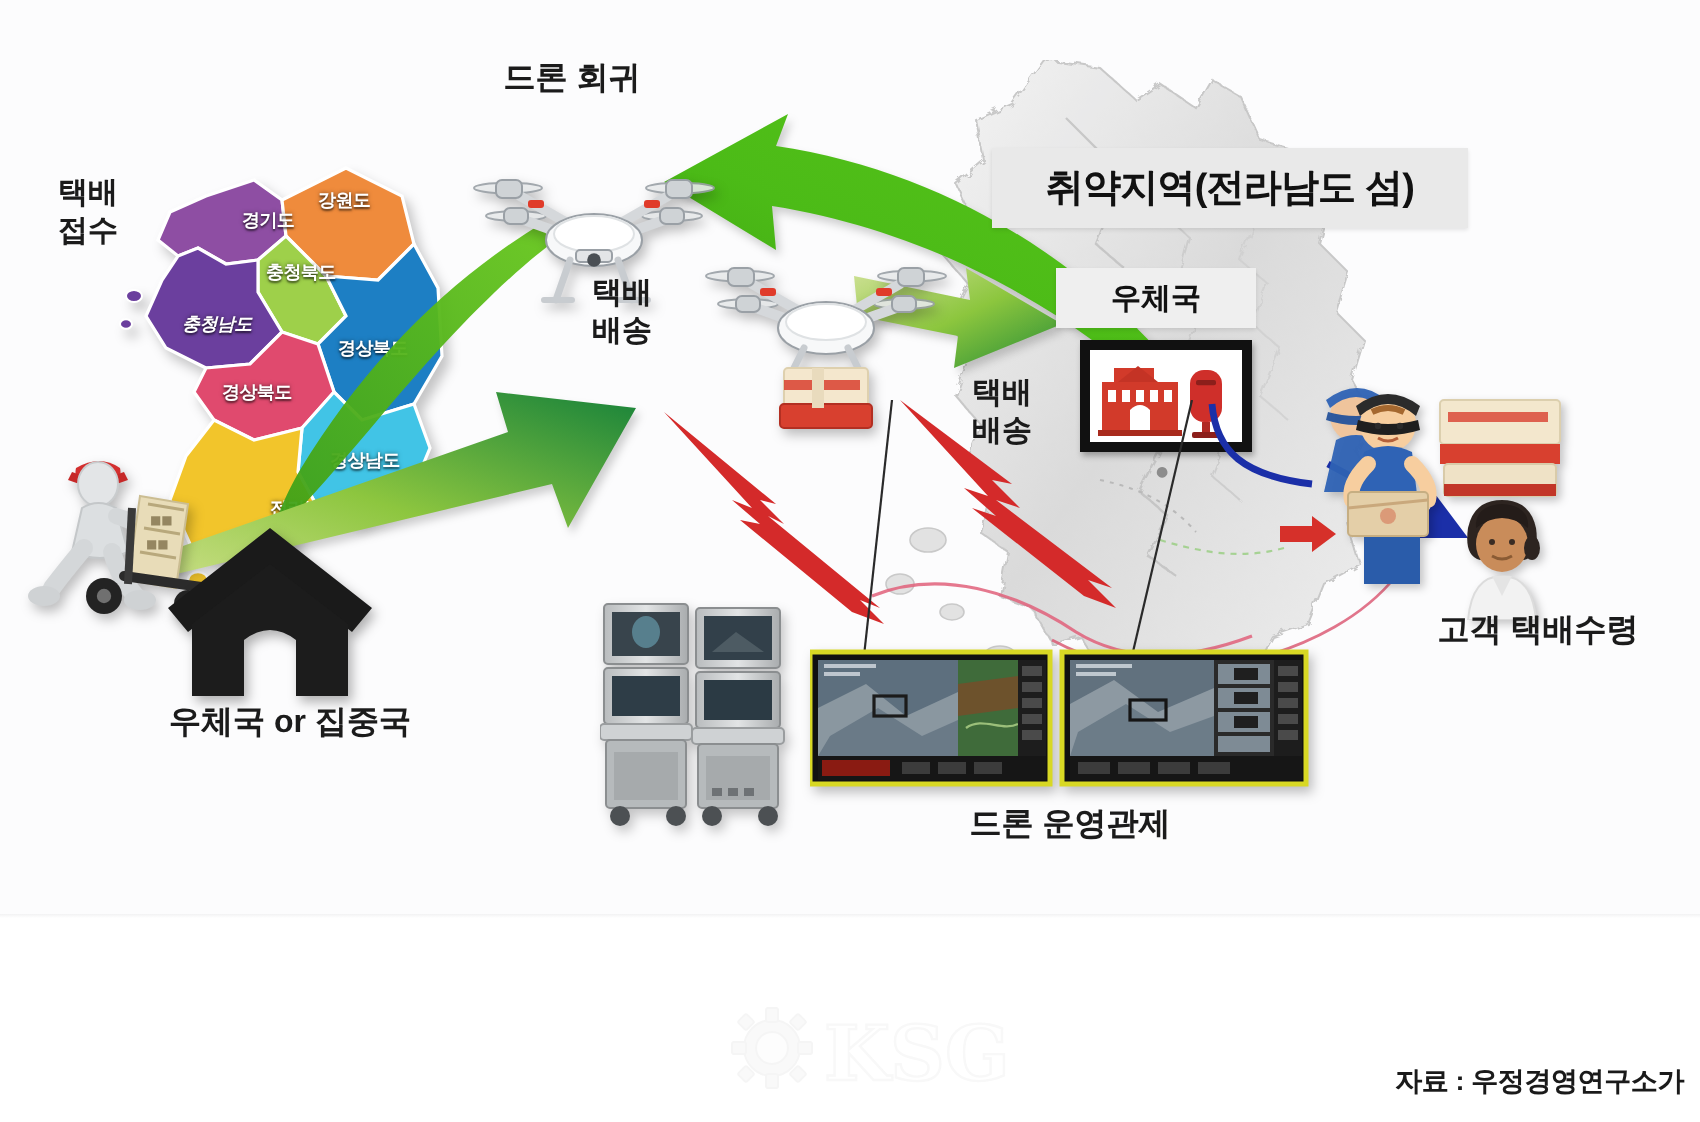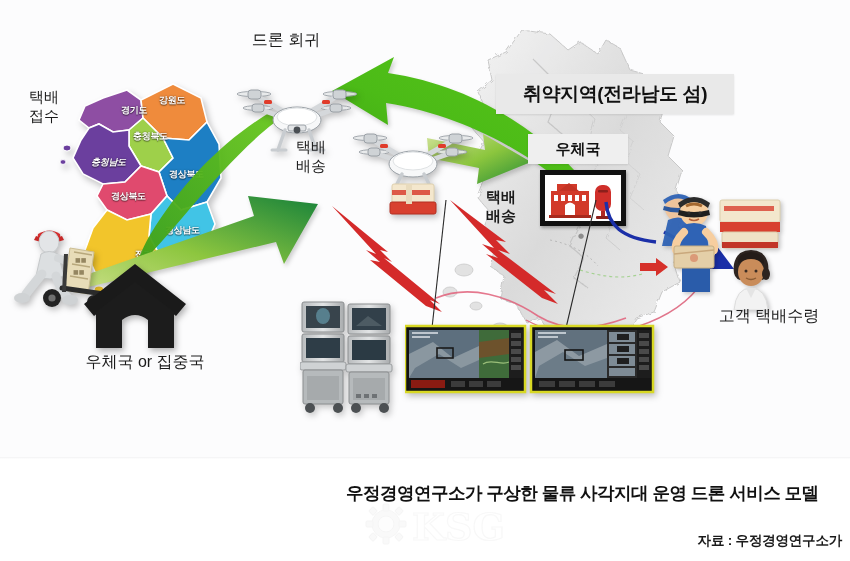--- a/index.html
+++ b/index.html
@@ -81,20 +81,21 @@
     background: #efefef;
   }
   
   .cap {
     position: absolute;
     color: #1b1b1b;
     font-size: 15px;
     line-height: 1.25;
     white-space: pre-line;
     text-align: center;
+    font-weight: bold;
   }
   #cap-takbae-jeopsu { left: 13px; top: 88px; width: 62px; }
   #cap-drone-return  { left: 232px; top: 30px; width: 108px; font-size:16px;}
   #cap-takbae-baesong-1 { left: 288px; top: 138px; width: 46px; }
   #cap-takbae-baesong-2 { left: 478px; top: 188px; width: 46px; font-weight:bold; }
   #cap-post-or-hub  { left: 62px;  top: 352px; width: 166px; font-size:16px;}
   #cap-drone-control{ left: 455px; top: 403px; width: 160px; font-size:16px;}
   #cap-customer     { left: 700px; top: 306px; width: 138px; font-size:16px;}
 
   
@@ -695,28 +696,28 @@
     </div>
 
     <div class="cap" id="cap-takbae-jeopsu">택배
 접수</div>
     <div class="cap" id="cap-drone-return">드론 회귀</div>
     <div class="cap" id="cap-takbae-baesong-1">택배
 배송</div>
     <div class="cap" id="cap-takbae-baesong-2">택배
 배송</div>
     <div class="cap" id="cap-post-or-hub">우체국 or 집중국</div>
+    <div class="cap" id="cap-drone-control">드론 운영관제</div>
     <div class="cap" id="cap-customer">고객 택배수령</div>
 
   </div>
 
   <div id="divider"></div>
 
   <div id="caption-block">
-    <div id="headline">우정경영연구소가 구상한 물류 사각지대 운영 드론 서비스 모델</div>
     <div id="source-line">자료 : 우정경영연구소가</div>
   </div>
 
   <div id="watermark">
     <svg viewBox="0 0 210 48" xmlns="http://www.w3.org/2000/svg">
       <g opacity="0.40">
         <g fill="#e2e2e2" stroke="#cdcdcd" stroke-width="1">
           <circle cx="26" cy="24" r="14"></circle>
           <g>
             <rect x="23" y="4" width="6" height="7" rx="1"></rect>

